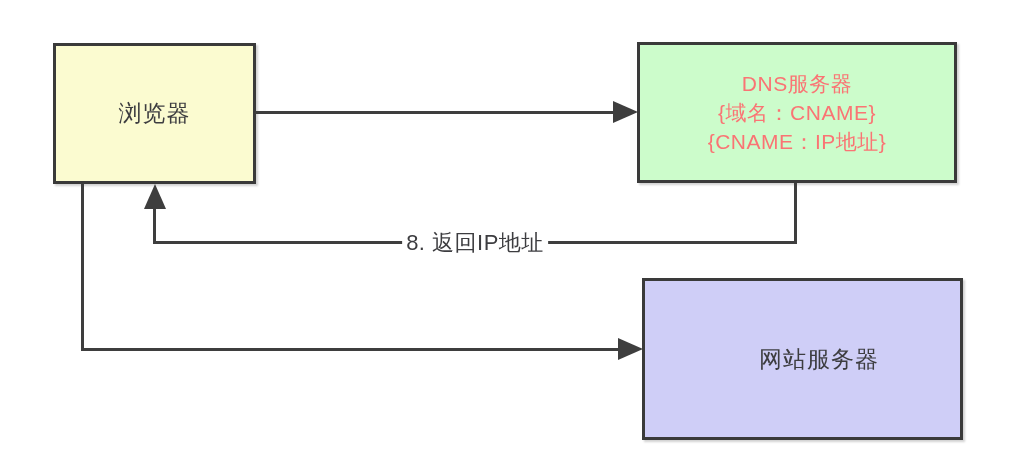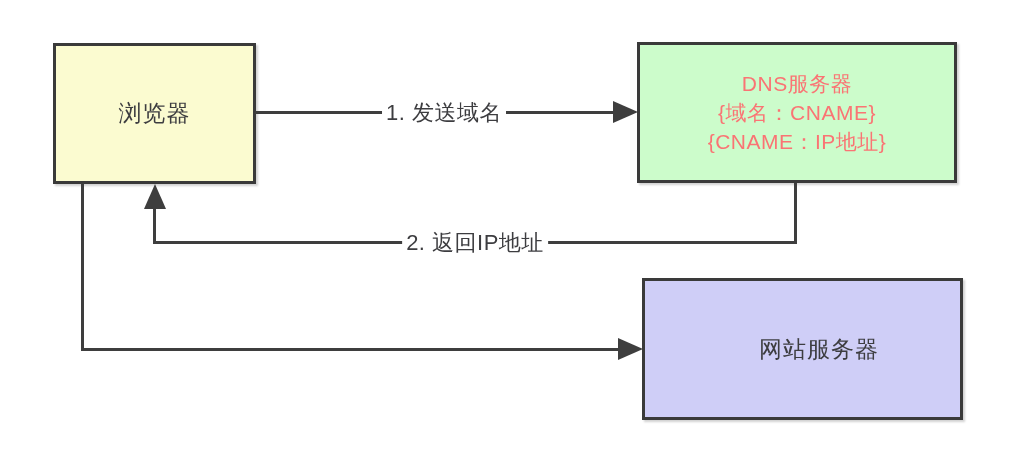--- a/index.html
+++ b/index.html
@@ -36,21 +36,21 @@
   }
   .node-dns {
     left: 637px; top: 42px; width: 320px; height: 141px;
     background: #ccfccb;
     color: #fa7474;
     font-size: 21px;
     line-height: 29px;
     letter-spacing: 0.5px;
   }
   .node-web {
-    left: 642px; top: 278px; width: 321px; height: 142px;
+    left: 642px; top: 278px; width: 321px; height: 162px;
     background: #cfcef7;
     padding-left: 33px;
   }
   
   .line {
     position: absolute;
     background: #3e3e3e;
   }
   .h-line { height: 3px; }
   .v-line { width: 3px; }
@@ -105,25 +105,24 @@
   <div class="node node-browser">
     <span>浏览器</span>
   </div>
 
   <div class="node node-web">
     <span>网站服务器</span>
   </div>
 
   <div class="line h-line l1-h"></div>
   <div class="arrowhead ah-right ah-1"></div>
-  <div class="arrow-label lab-1">1. 发送域名</div>
 
   <div class="line v-line l2-v1"></div>
   <div class="line h-line l2-h"></div>
   <div class="line v-line l2-v2"></div>
   <div class="arrowhead ah-up ah-2"></div>
-  <div class="arrow-label lab-2">2. 返回IP地址</div>
+  <div class="arrow-label lab-2">8. 返回IP地址</div>
 
   <div class="line v-line l3-v"></div>
   <div class="line h-line l3-h"></div>
   <div class="arrowhead ah-right ah-3"></div>
 
 </div>
 
 </body></html>

